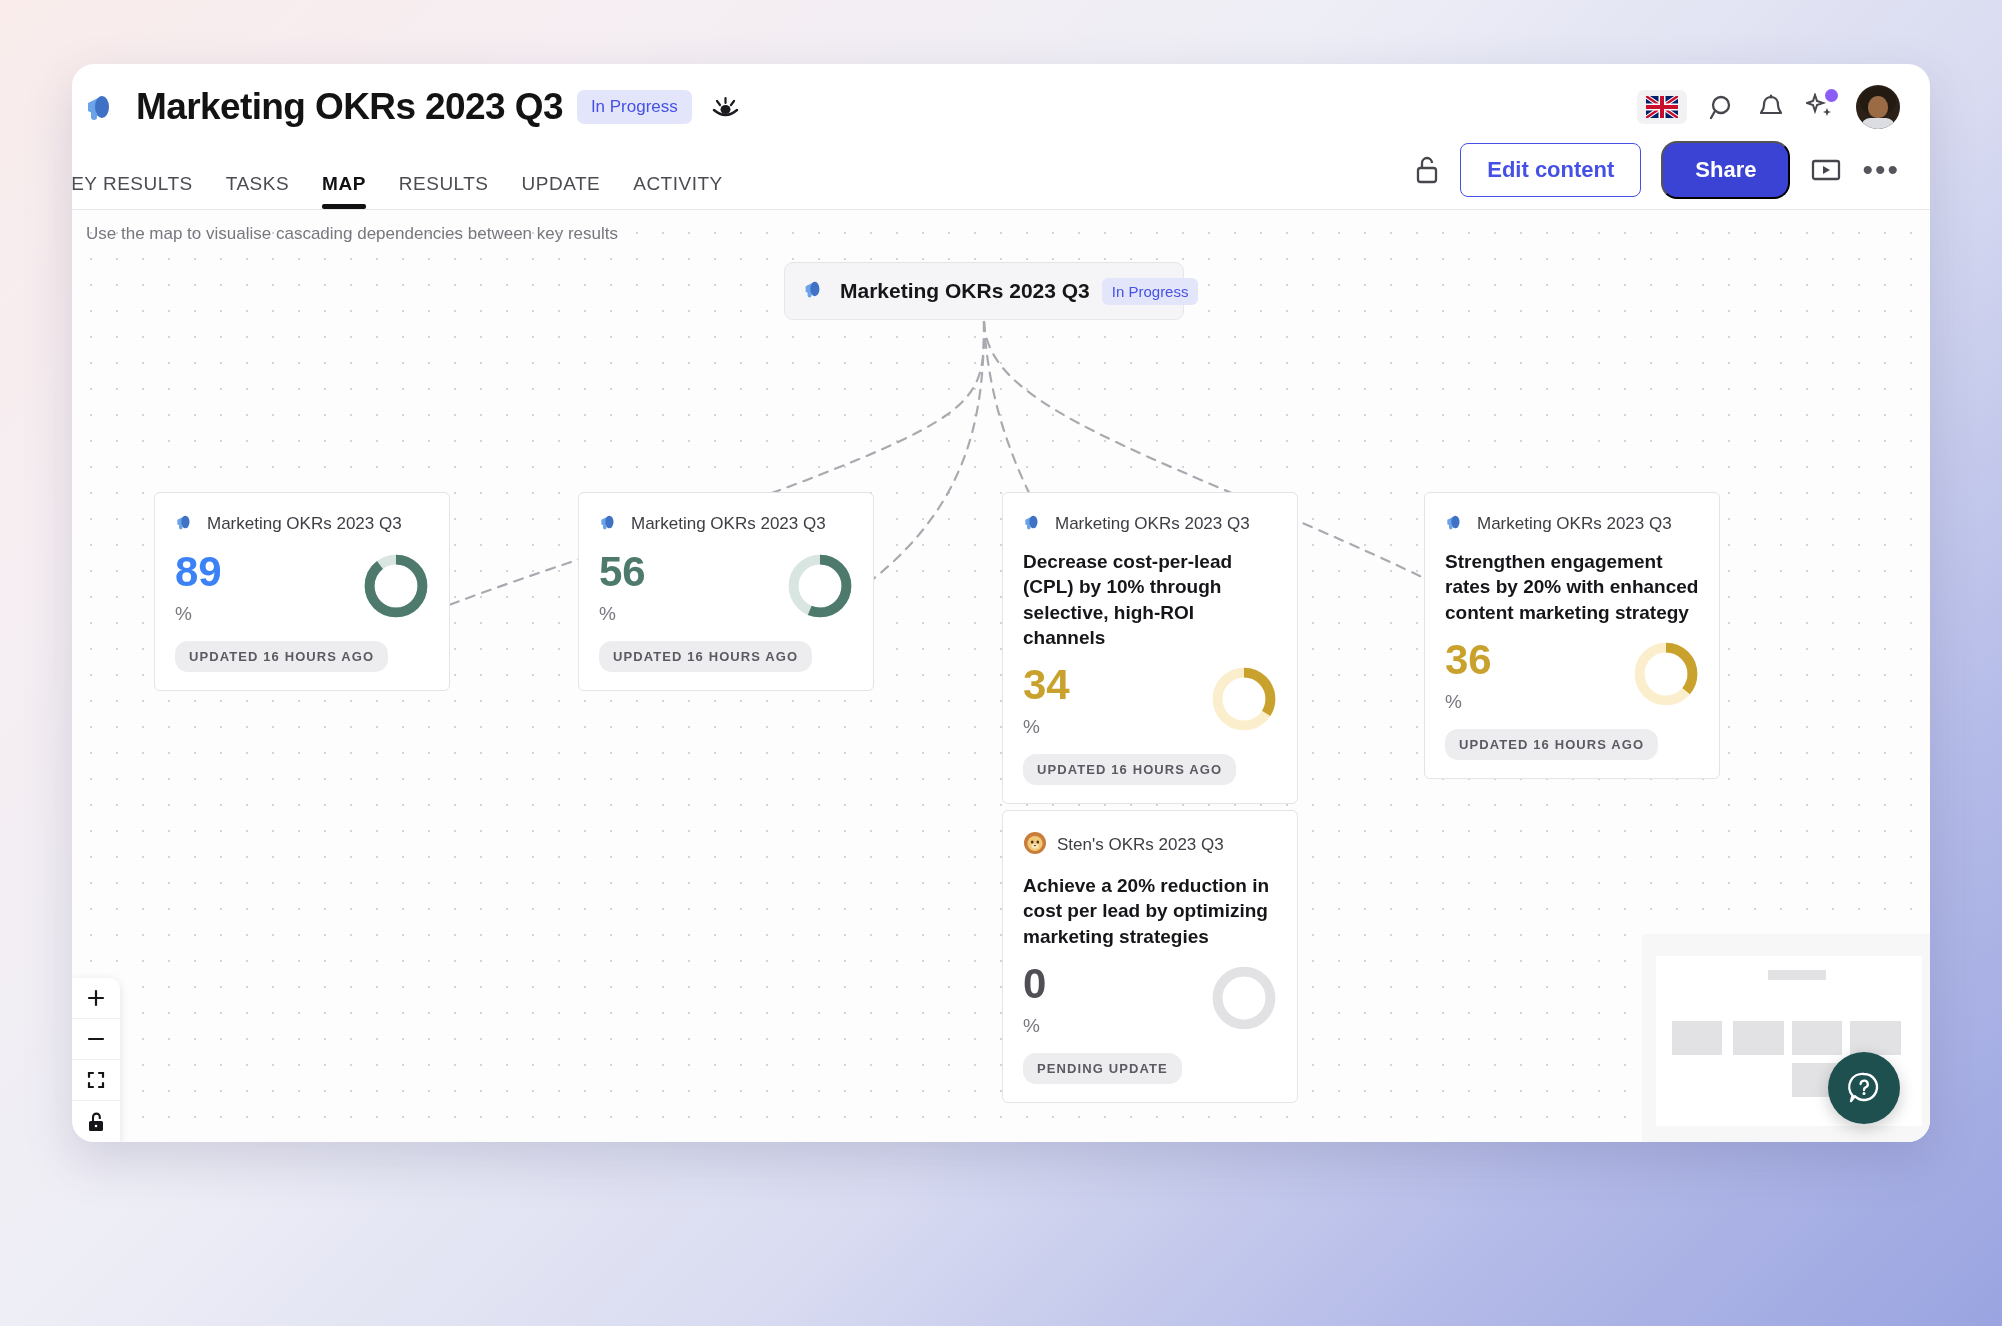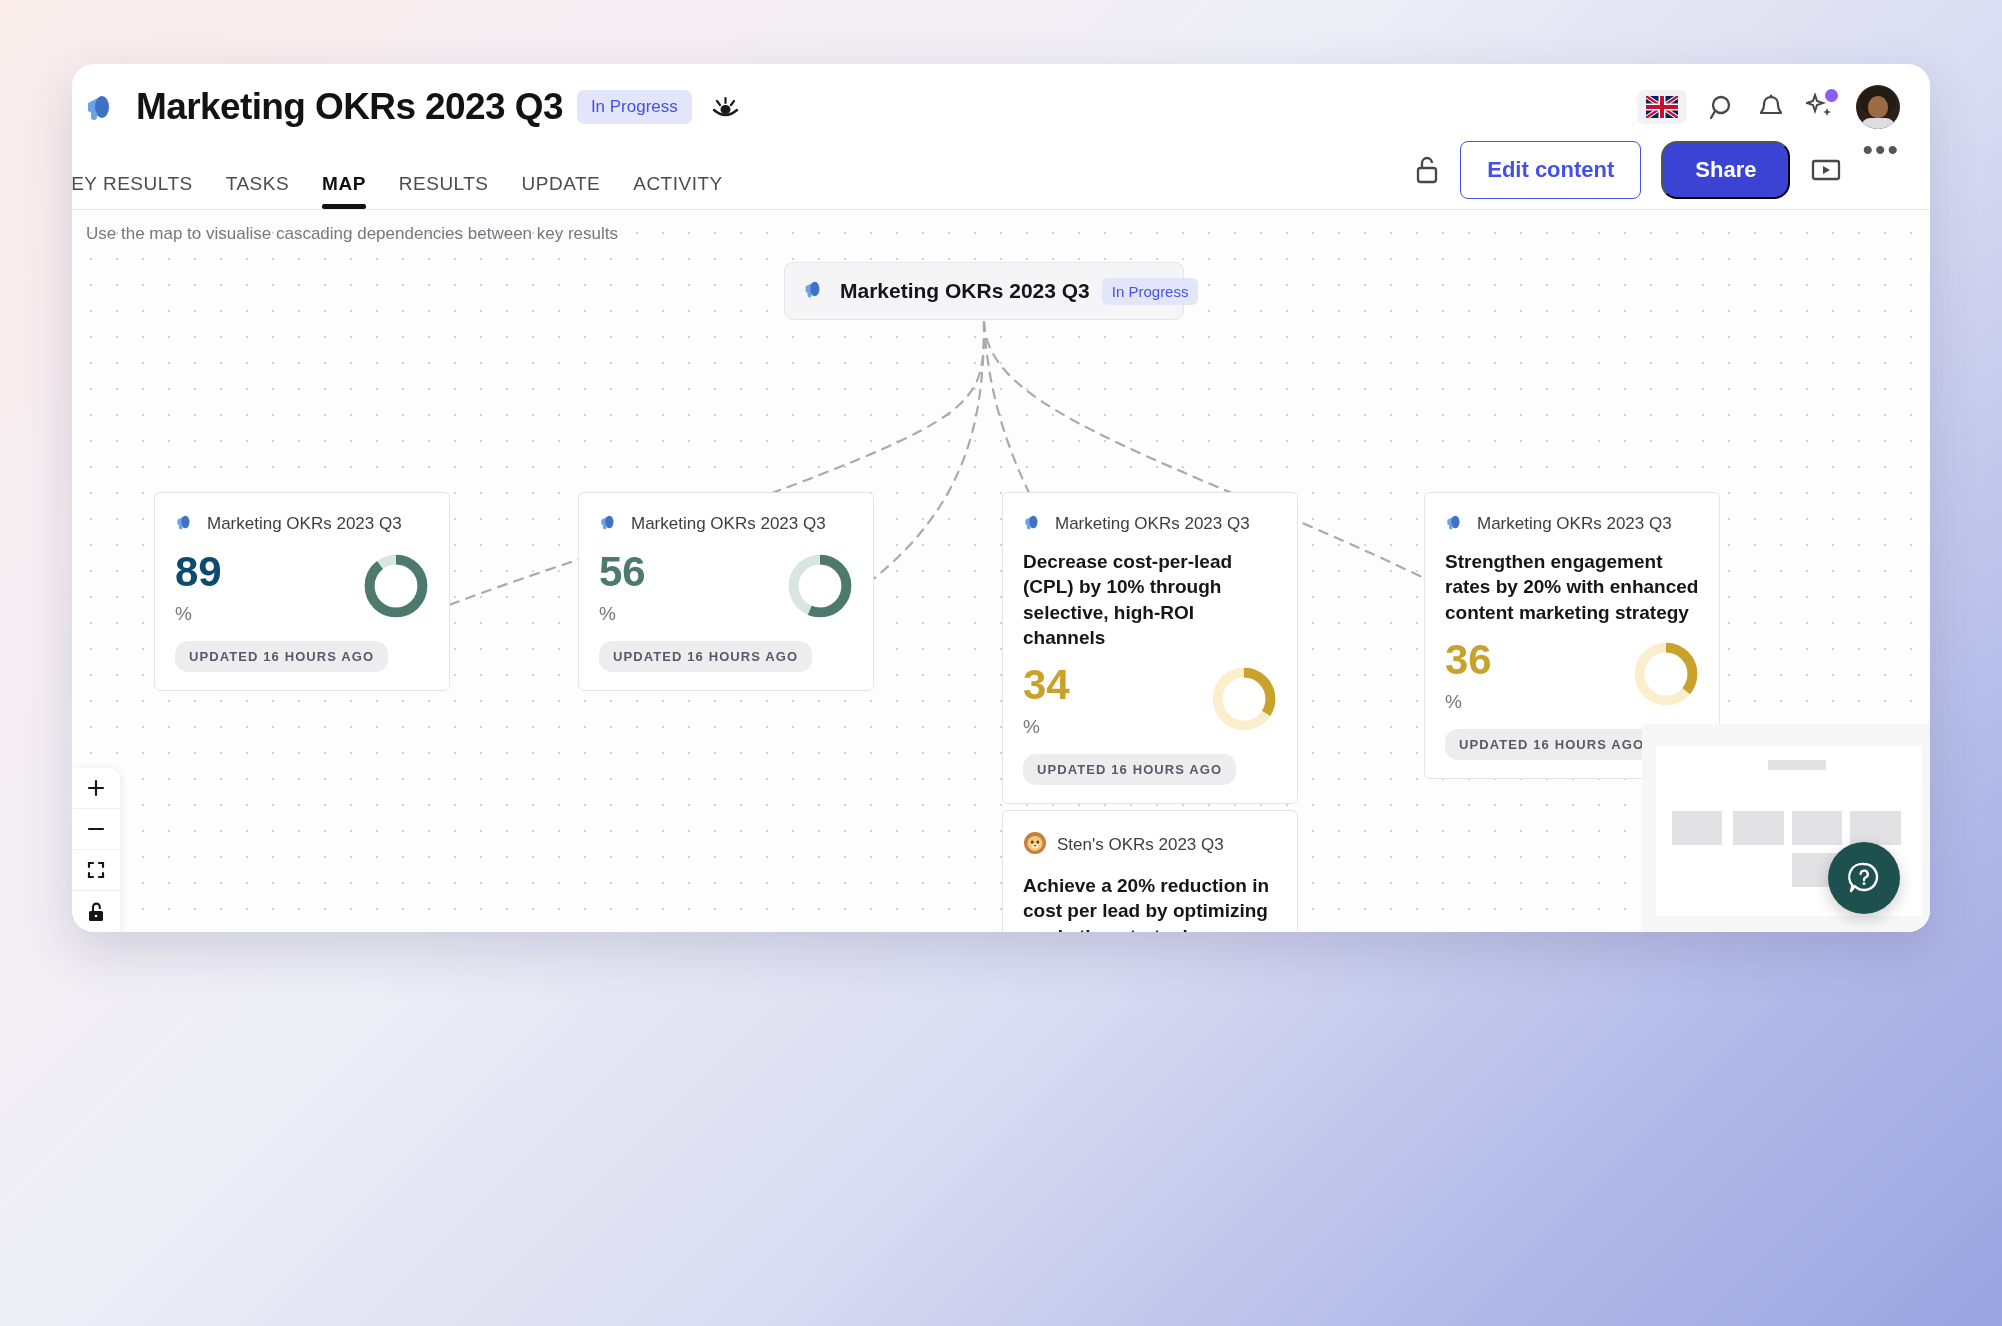--- a/index.html
+++ b/index.html
@@ -22,21 +22,21 @@
         #9aa4e0 100%);
     position: relative;
   }
 
   
   #app-window {
     position: absolute;
     left: 72px;
     top: 64px;
     width: 1858px;
-    height: 868px;
+    height: 1078px;
     background: #ffffff;
     border-radius: 22px;
     box-shadow: 0 18px 50px rgba(60,60,110,.18);
     overflow: hidden;
     display: flex;
     flex-direction: column;
   }
 
   
   #header-bar {
@@ -165,20 +165,21 @@
     position: absolute;
     left: 0; right: 0; bottom: 0;
     height: 5px;
     background: #111114;
     border-radius: 2px;
   }
 
   .tabs-actions {
     margin-left: auto;
     display: flex;
+    align-items: center;
     gap: 20px;
     padding-bottom: 10px;
   }
 
   .btn-outline {
     border: 1.5px solid #4550e5;
     color: #4550e5;
     background: #fff;
     font-size: 22px;
     font-weight: bold;
@@ -481,21 +482,21 @@
           <svg width="22" height="18" viewBox="0 0 38 30">
             <path d="M4 11 L18 4 L18 26 L4 19 Z" fill="#6aa3e8"></path>
             <ellipse cx="18" cy="15" rx="7" ry="11" fill="#3f72c4"></ellipse>
             <path d="M7 19 L7 25 a3 3 0 0 0 6 0 L13 21 Z" fill="#6aa3e8"></path>
           </svg>
         </span>
         <span class="kr-owner-name">Marketing OKRs 2023 Q3</span>
       </div>
       <div class="kr-metric">
         <div class="kr-value-wrap">
-          <div class="kr-value" style="color:#0c4a6e">89</div>
+          <div class="kr-value" style="color:#3b82f6">89</div>
           <div class="kr-unit">%</div>
         </div>
         <svg class="ring" viewBox="0 0 40 40">
           <circle cx="20" cy="20" r="16" fill="none" stroke-width="6" class="ring-track" stroke="#d8e5e0"></circle>
           <circle cx="20" cy="20" r="16" fill="none" stroke-width="6" stroke-linecap="butt" class="ring-value" transform="rotate(-90 20 20)" stroke="#4d7a6c" stroke-dasharray="100.53096491487338" stroke-dashoffset="11.05840614063607"></circle>
         </svg>
       </div>
       <span class="kr-stamp">UPDATED 16 HOURS AGO</span>
     </div>
 

